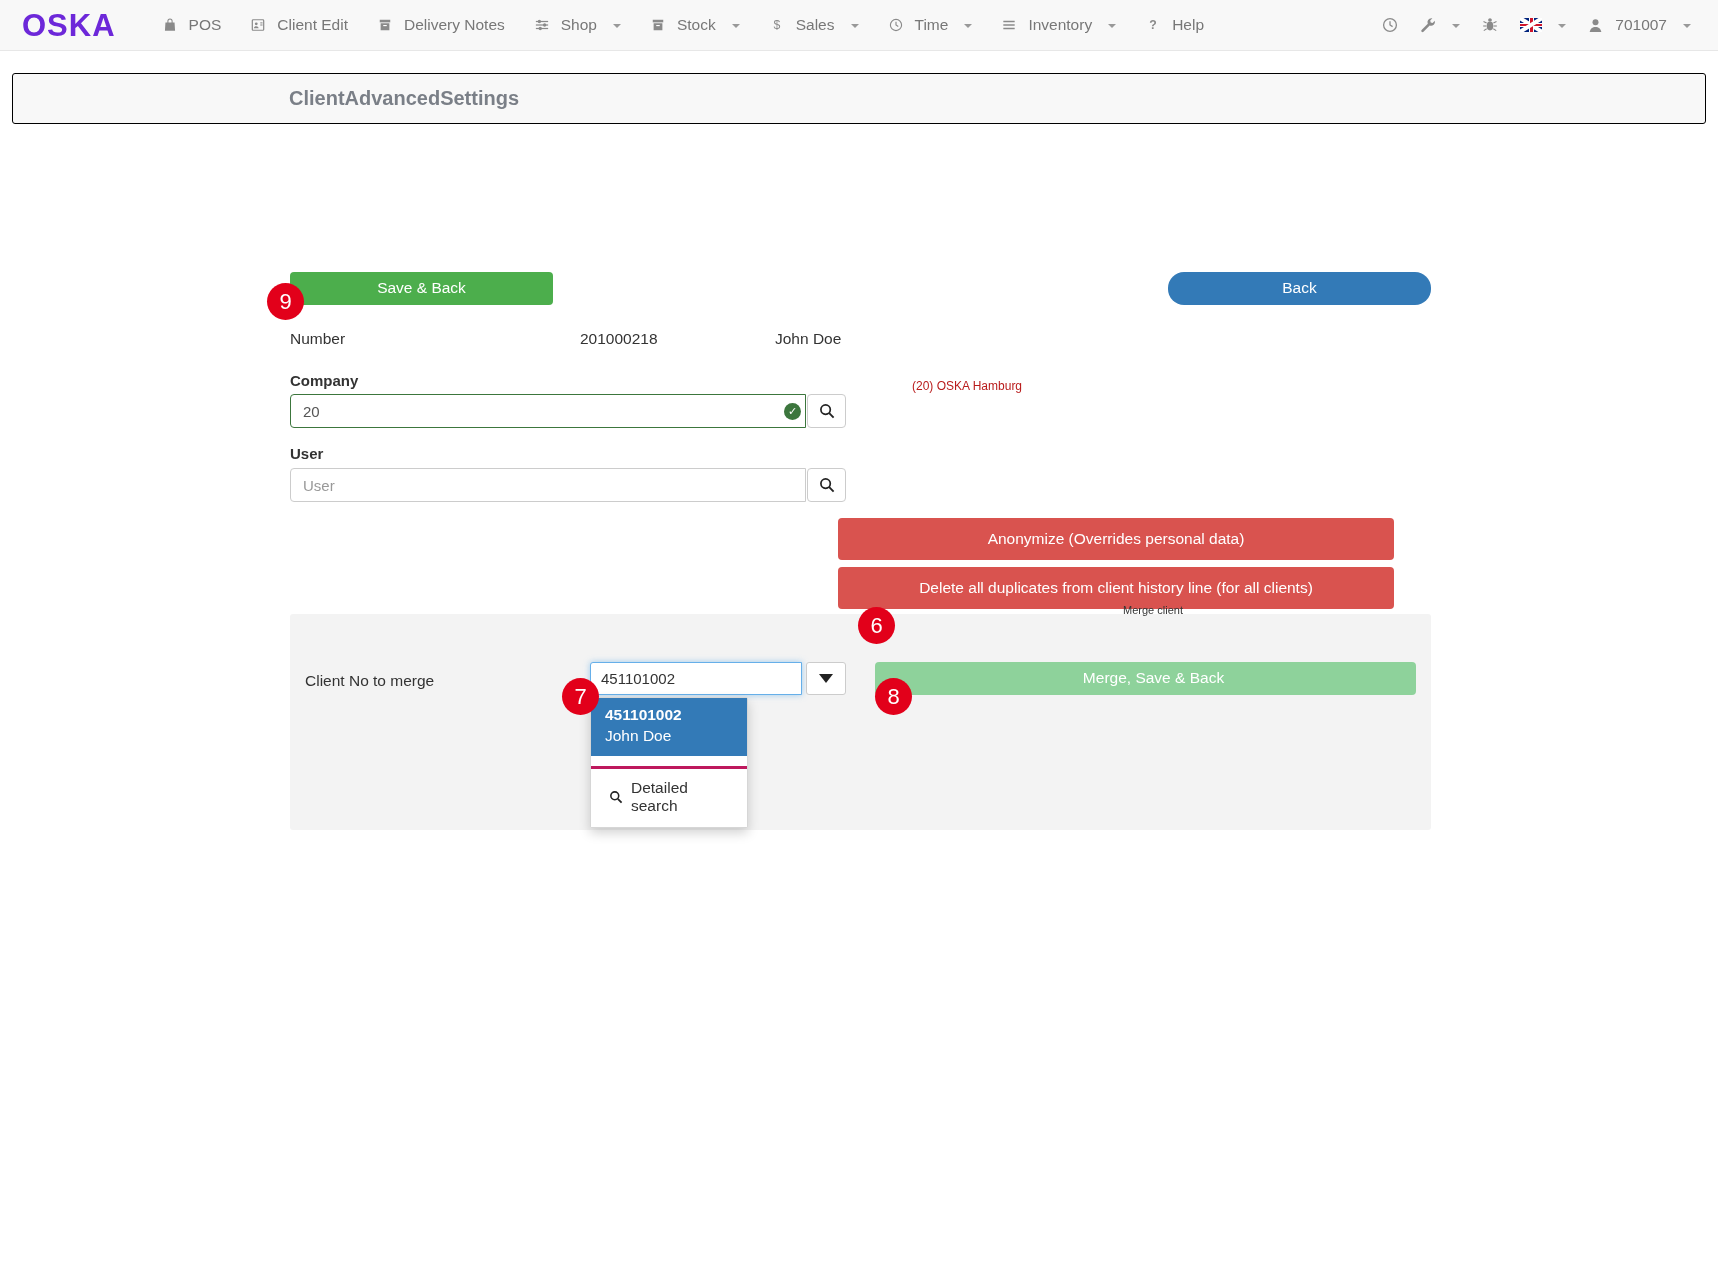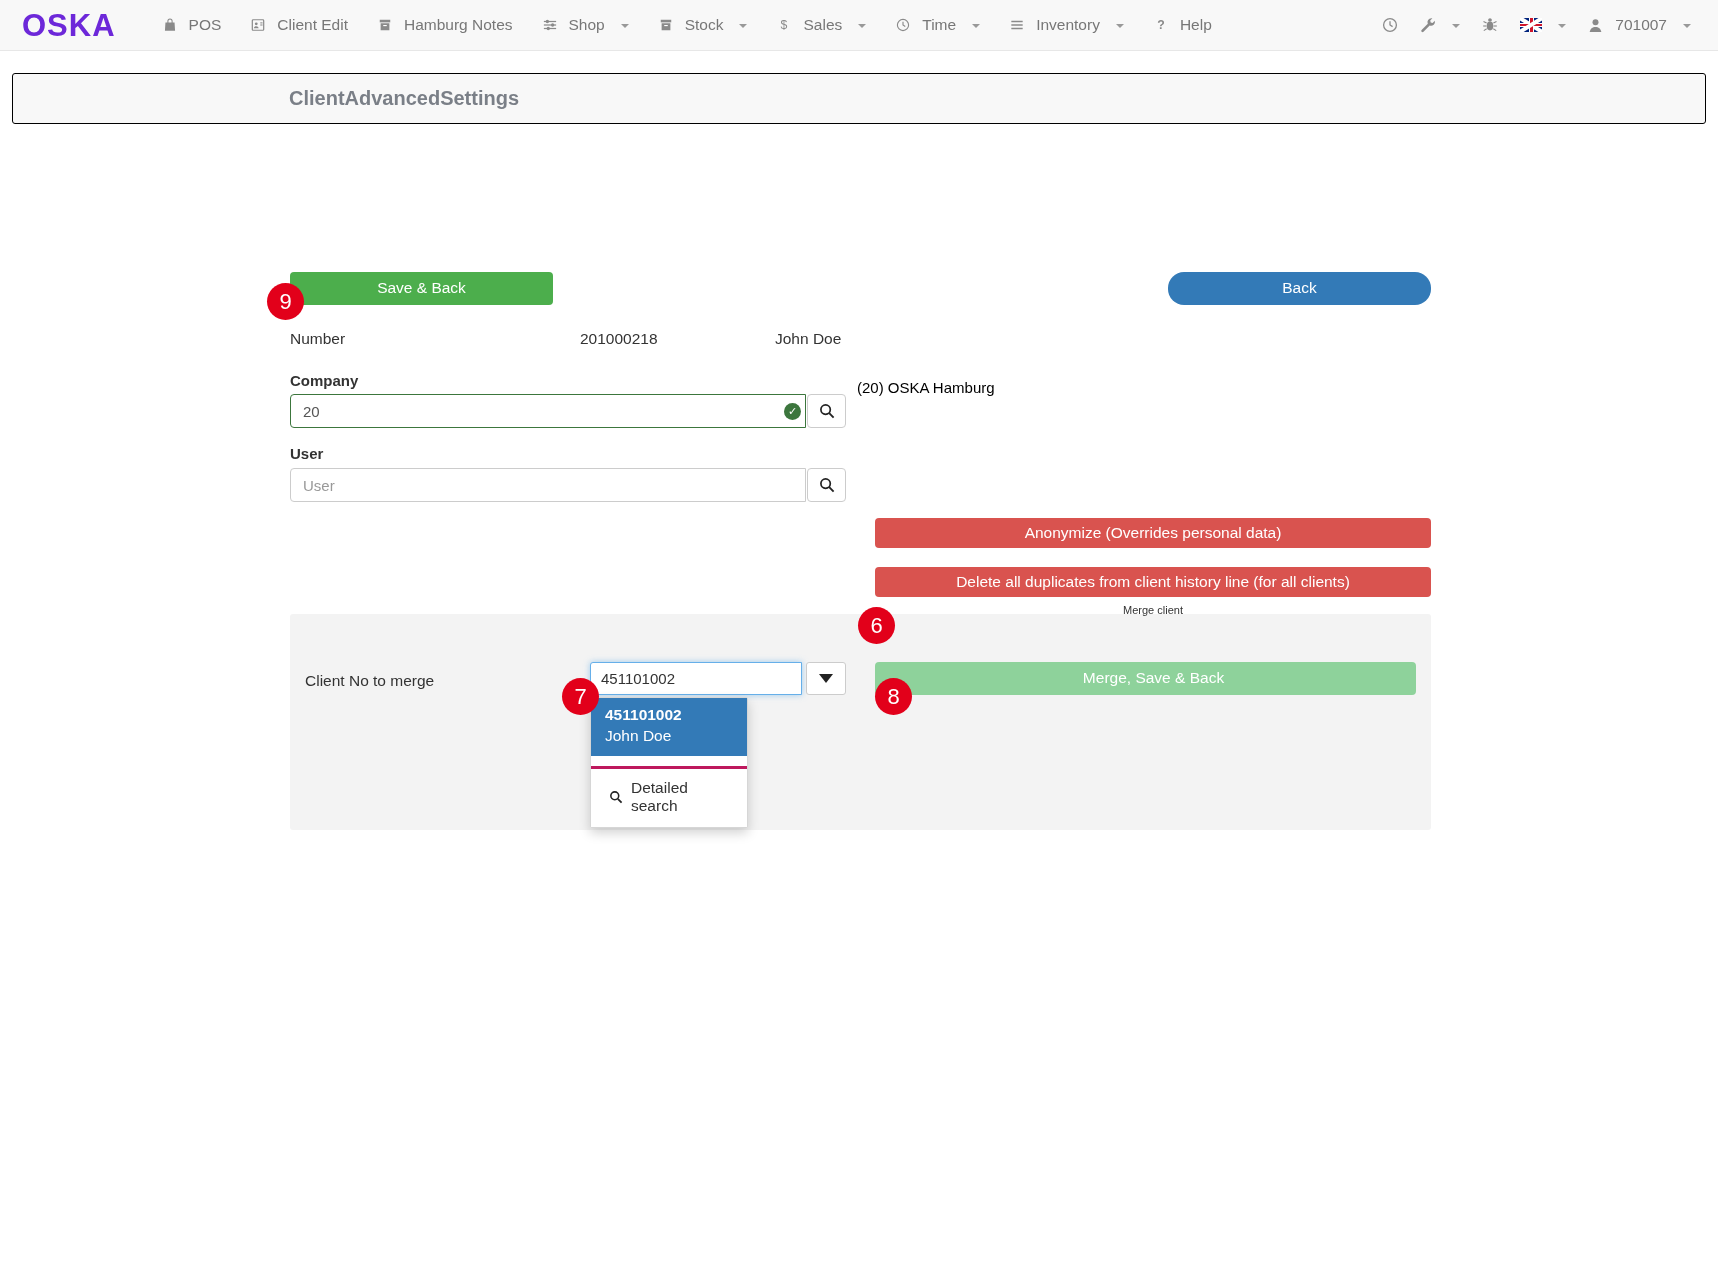--- a/index.html
+++ b/index.html
@@ -216,29 +216,29 @@
     border-radius: 4px;
     background: #ffffff;
     display: flex;
     align-items: center;
     justify-content: center;
     cursor: pointer;
     color: #222;
   }
   .company-result {
     position: absolute;
-    left: 857px; top: 255px;
-    font-size: 15px;
-    color: #000000;
+    left: 912px; top: 255px;
+    font-size: 12px;
+    color: #b91c1c;
   }
 
   .wide-red {
     position: absolute;
-    left: 875px;
-    width: 556px; height: 30px;
+    left: 838px;
+    width: 556px; height: 42px;
     font-size: 15.5px;
   }
   .btn-anonymize { top: 394px; }
   .btn-delete-dupes { top: 443px; }
 
   .delivery-link {
     position: absolute;
     left: 522px; top: 503px;
     font-size: 15.5px;
     color: #337ab7;
@@ -376,21 +376,21 @@
     </div>
 
     <div class="nav-link">
       <span class="nav-icon">
         <svg width="14" height="14" viewBox="0 0 16 16">
             <rect x="2" y="2" width="12" height="3" fill="#8a8a8a"></rect>
             <path fill="#8a8a8a" d="M3 6h10v8H3z"></path>
             <rect x="6" y="8" width="4" height="1.3" fill="#fff"></rect>
           </svg>
       </span>
-      <span>Hamburg Notes</span>
+      <span>Delivery Notes</span>
     </div>
 
     <div class="nav-link">
       <span class="nav-icon">
         <svg width="14" height="14" viewBox="0 0 16 16">
             <g stroke="#8a8a8a" stroke-width="1.4">
               <line x1="1" y1="4" x2="15" y2="4"></line>
               <line x1="1" y1="8" x2="15" y2="8"></line>
               <line x1="1" y1="12" x2="15" y2="12"></line>
             </g>

